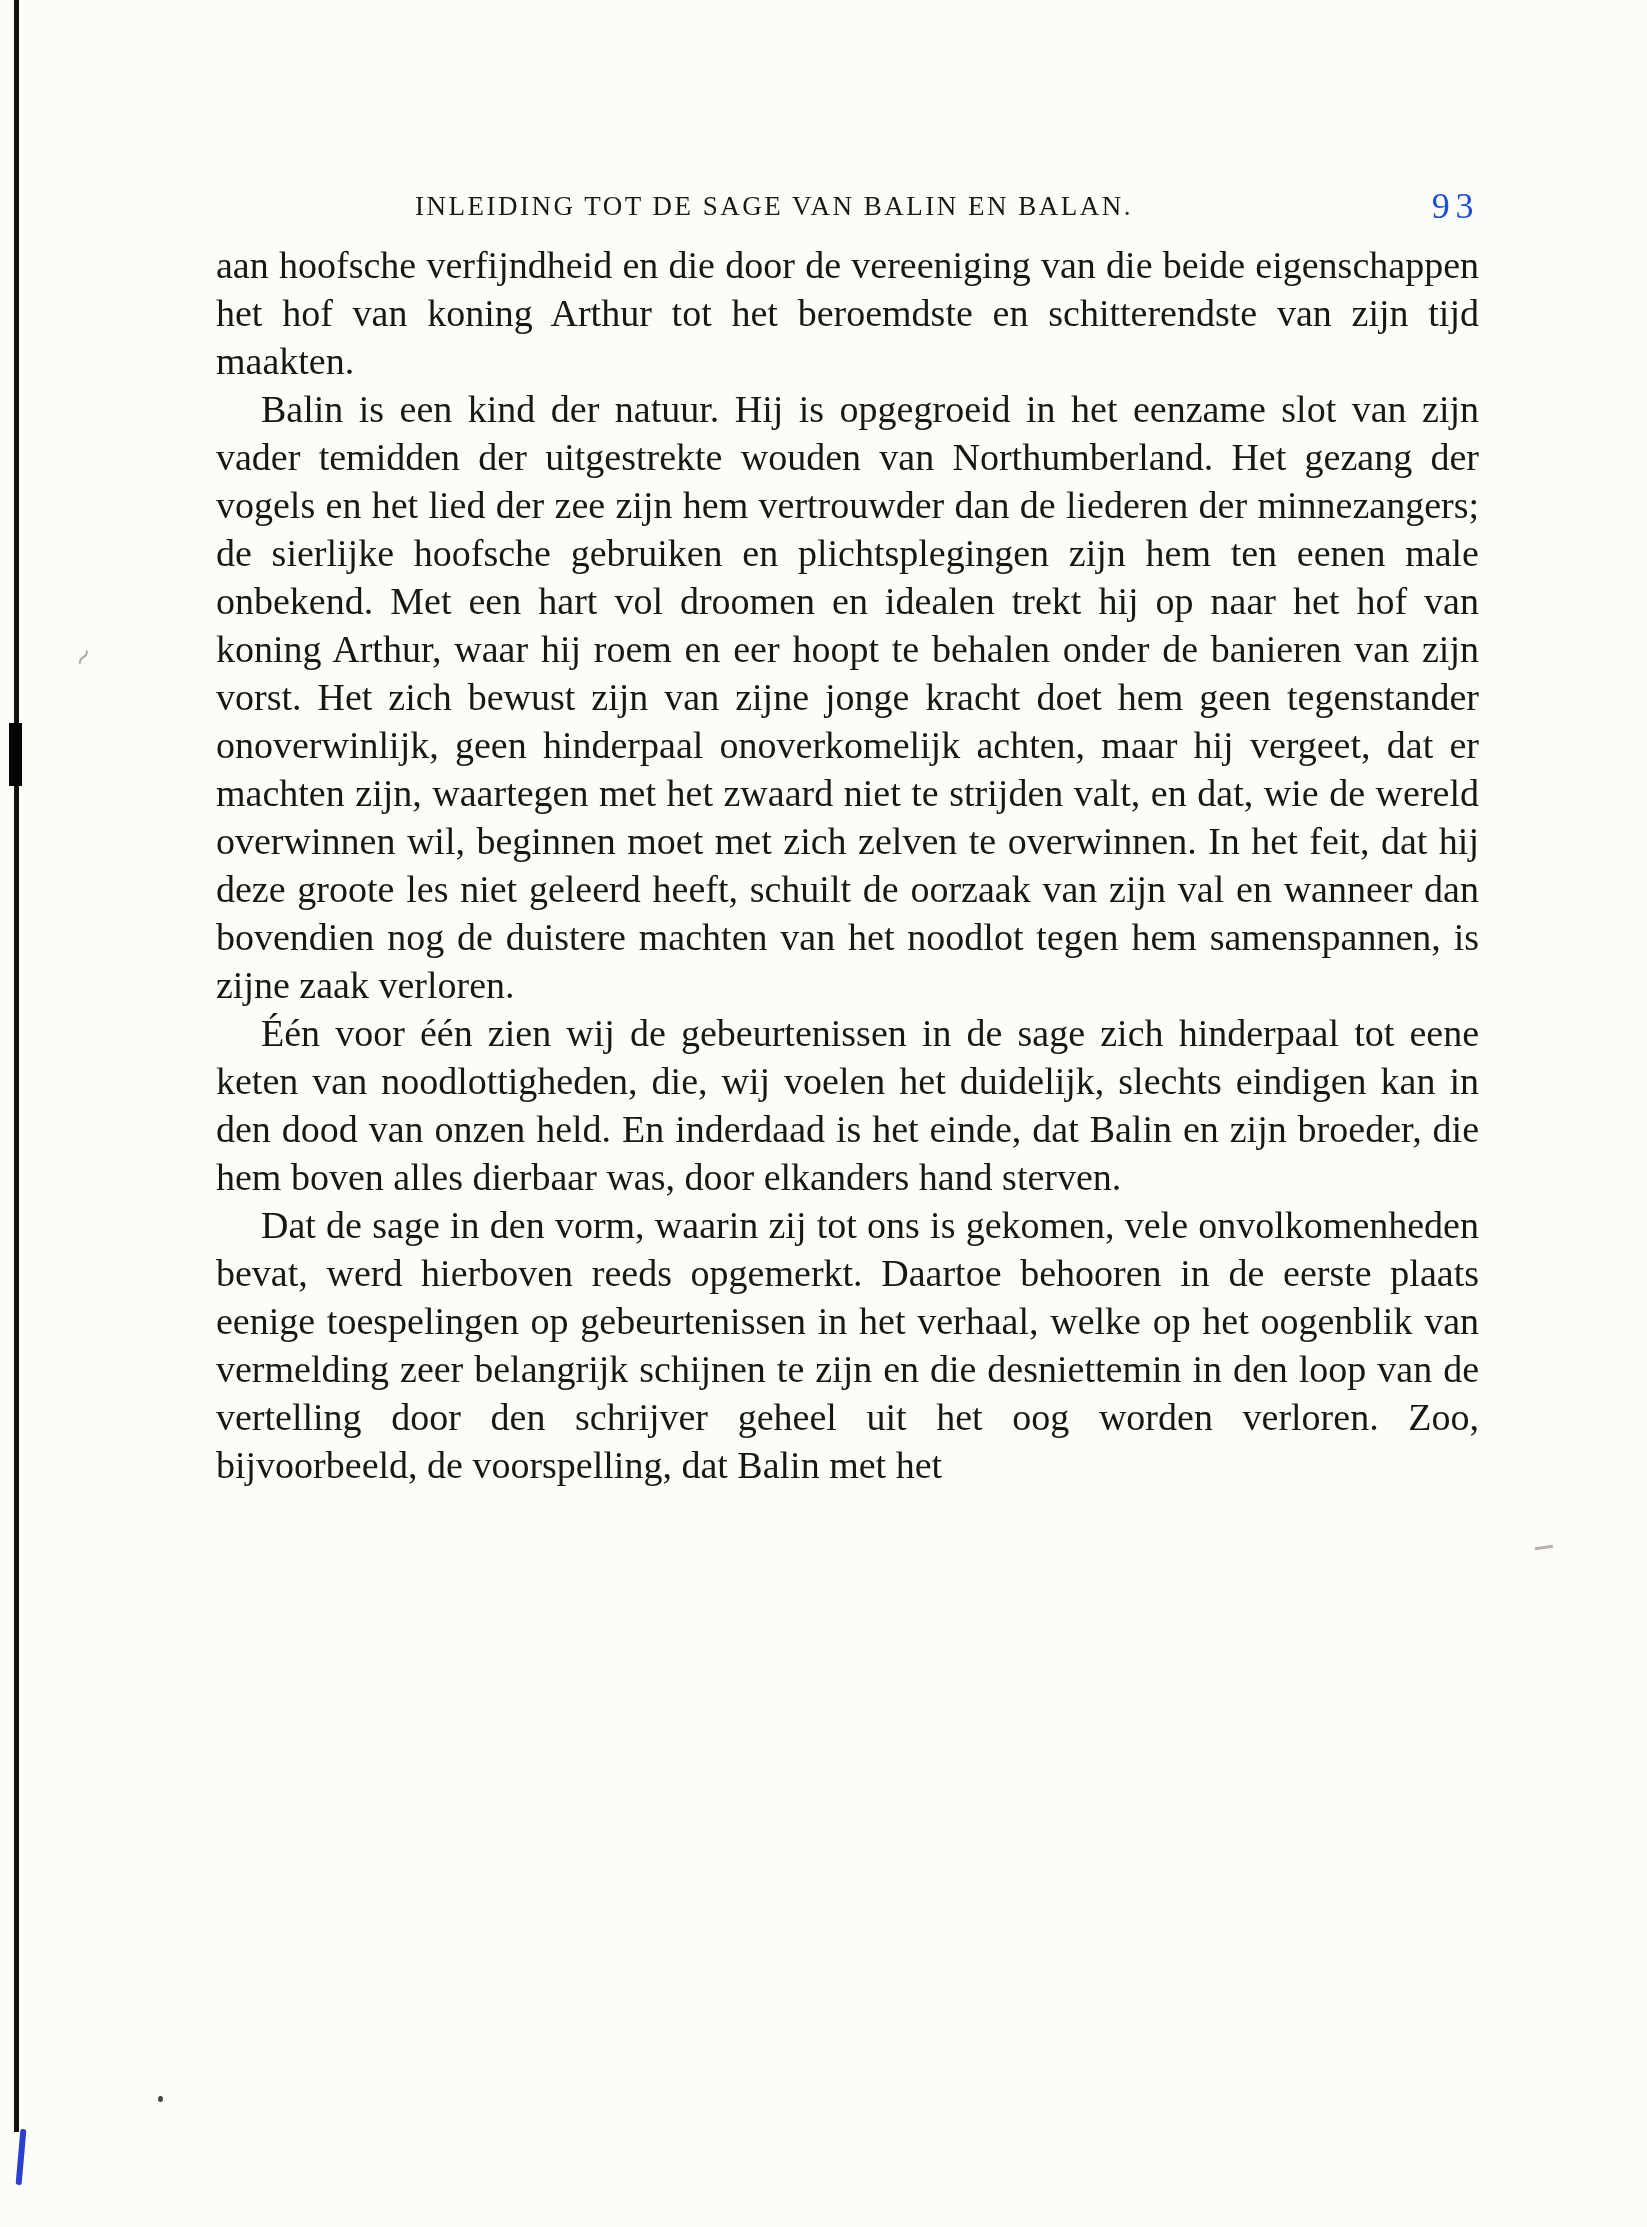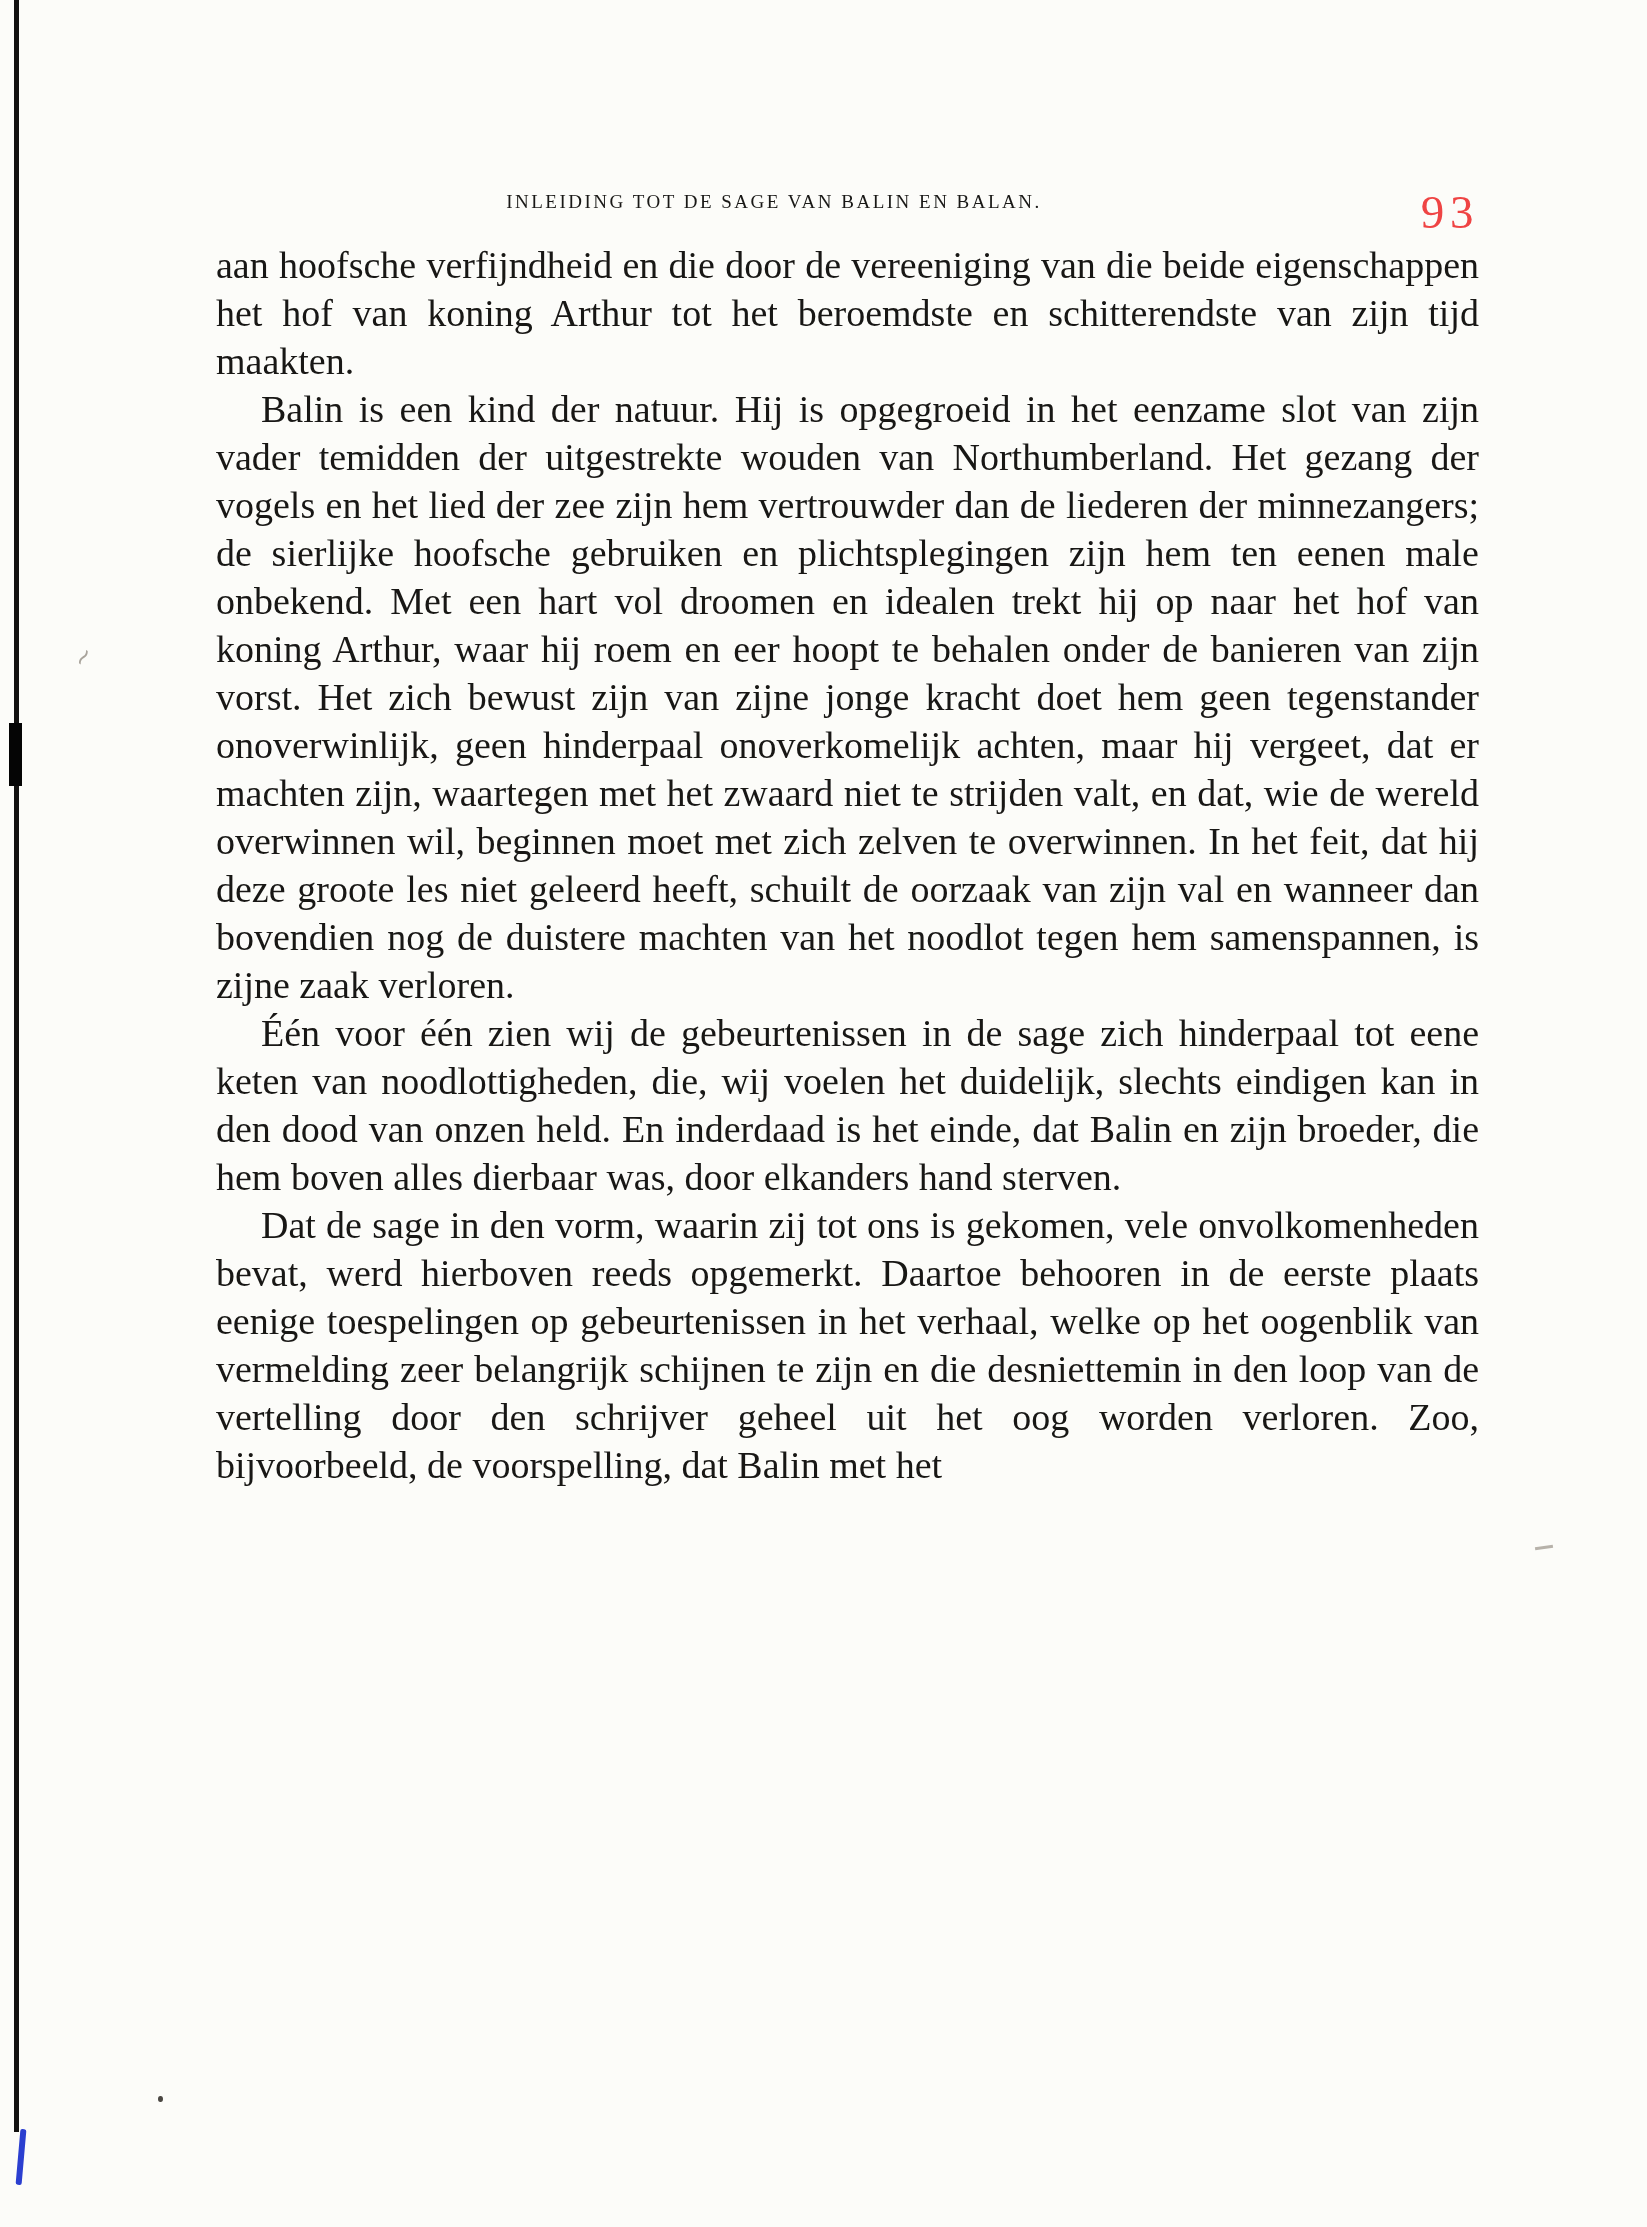--- a/index.html
+++ b/index.html
@@ -77,32 +77,32 @@
     top: 191px;
     left: 216px;
     width: 1263px;
     height: 42px;
   }
   .running-header {
     position: absolute;
     left: 0;
     right: 147px;
     text-align: center;
-    font-size: 19px;
+    font-size: 27px;
     letter-spacing: 2.5px;
     white-space: nowrap;
     color: #191816;
   }
   .page-number {
     position: absolute;
     right: 0;
     top: -5.6px;
-    font-size: 47px;
+    font-size: 36px;
     letter-spacing: 5.6px;
-    color: #ef4444;
+    color: #1d4ed8;
   }
   
   .body-text {
     position: absolute;
     top: 241px;
     left: 216px;
     width: 1263px;
     font-size: 38px;
     line-height: 48px;
     text-align: justify;

